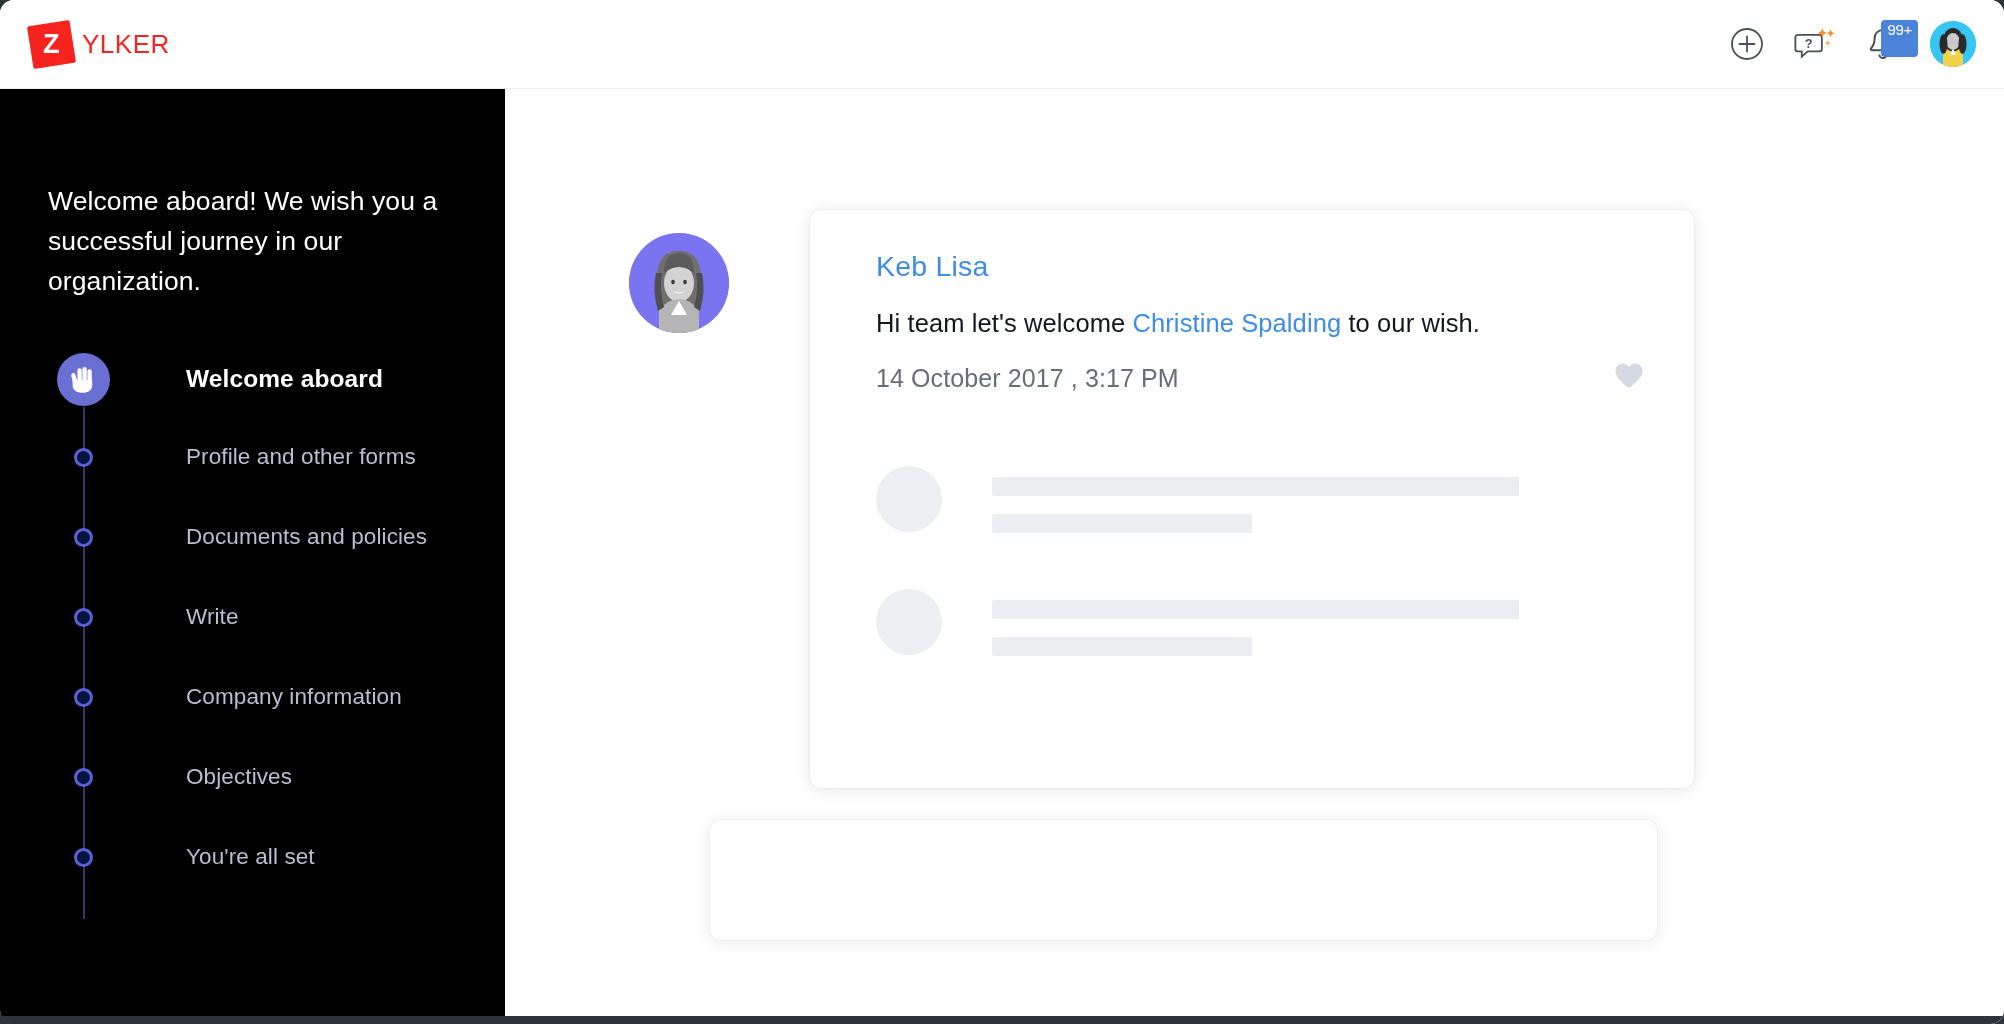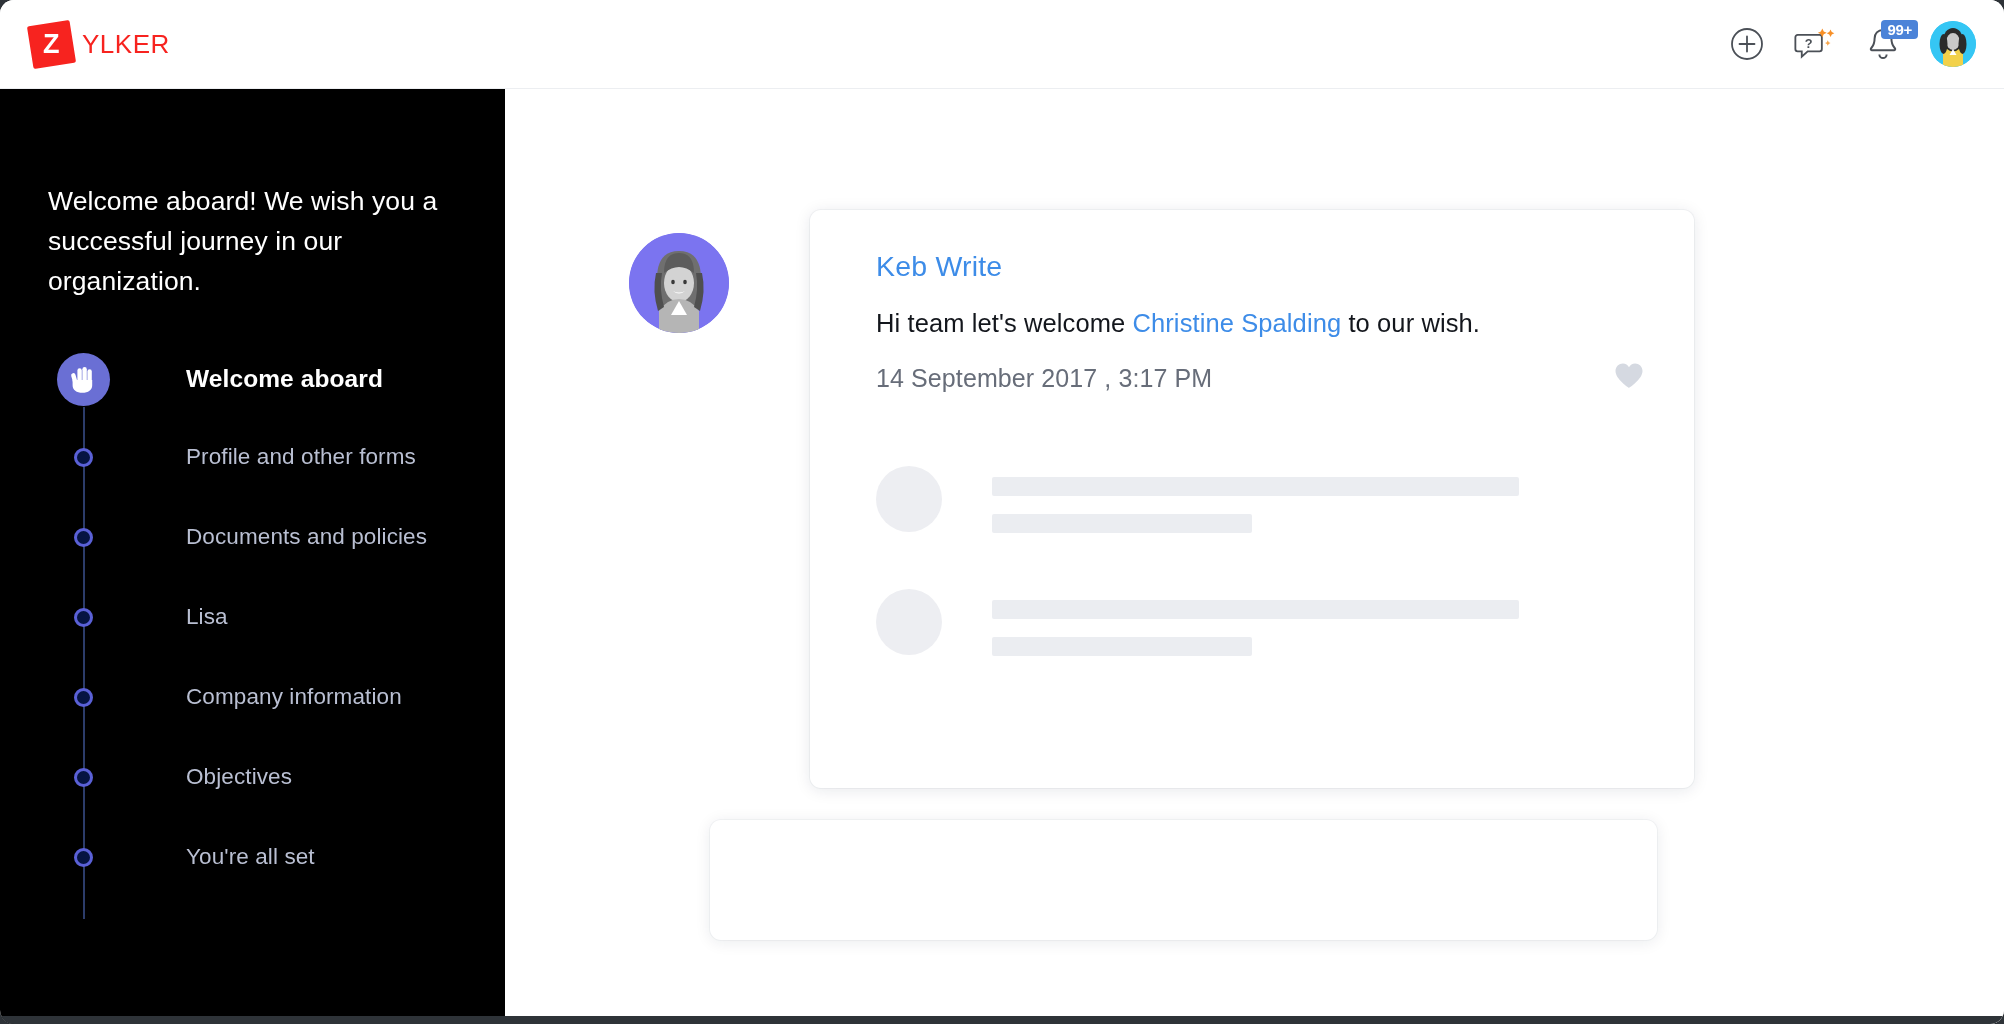--- a/index.html
+++ b/index.html
@@ -78,23 +78,23 @@
     align-items: center;
     justify-content: center;
     cursor: pointer;
   }
   .badge {
     position: absolute;
     top: -3px; right: -14px;
     background: #4b83d8;
     color: #ffffff;
     font-size: 15px;
-    font-weight: bold;
+    font-weight: normal;
     border-radius: 4px;
-    padding: 2px 6px 2px;
+    padding: 2px 6px 20px;
     line-height: 1;
     letter-spacing: -0.3px;
   }
   .tb-avatar {
     width: 46px; height: 46px;
     border-radius: 50%;
     background: #35c6f4;
     overflow: hidden;
     position: relative;
     cursor: pointer;
@@ -400,21 +400,21 @@
         <div class="step-dot-wrap">
           <div class="dot-plain"></div>
         </div>
         <div class="step-label">Documents and policies</div>
       </div>
 
       <div class="step">
         <div class="step-dot-wrap">
           <div class="dot-plain"></div>
         </div>
-        <div class="step-label">Lisa</div>
+        <div class="step-label">Write</div>
       </div>
 
       <div class="step">
         <div class="step-dot-wrap">
           <div class="dot-plain"></div>
         </div>
         <div class="step-label">Company information</div>
       </div>
 
       <div class="step">
@@ -453,28 +453,28 @@
               <path d="M30 78 q8 -12 20 -12 q12 0 20 12 v22 h-40 z" fill="#b5b5b5"></path>
               <path d="M50 68 l-8 14 h16 z" fill="#ffffff"></path>
               <path d="M27 40 q-4 18 2 38 l6 -4 q-5 -18 -2 -34 z" fill="#4f4f4f"></path>
               <path d="M73 40 q4 18 -2 38 l-6 -4 q5 -18 2 -34 z" fill="#4f4f4f"></path>
             </g>
           </svg>
         </div>
 
         <div class="card post-card">
 
-          <div class="post-author">Keb Write</div>
+          <div class="post-author">Keb Lisa</div>
 
           <div class="post-body">
             <span>Hi team let's welcome </span><span class="mention">Christine Spalding</span><span> to our wish.</span>
           </div>
 
           <div class="post-meta-row">
-            <div class="post-date">14 September 2017 , 3:17 PM</div>
+            <div class="post-date">14 October 2017 , 3:17 PM</div>
             <div class="heart">
               <svg width="30" height="28" viewBox="0 0 30 28">
                 <path d="M15 26 C15 26 1.5 17.4 1.5 9.1 C1.5 4.6 5 1.5 8.9 1.5 C11.6 1.5 13.9 3 15 5.2 C16.1 3 18.4 1.5 21.1 1.5 C25 1.5 28.5 4.6 28.5 9.1 C28.5 17.4 15 26 15 26 z" fill="#d5d9e1"></path>
               </svg>
             </div>
           </div>
 
           <div class="skeletons">
 
             <div class="sk-row">

